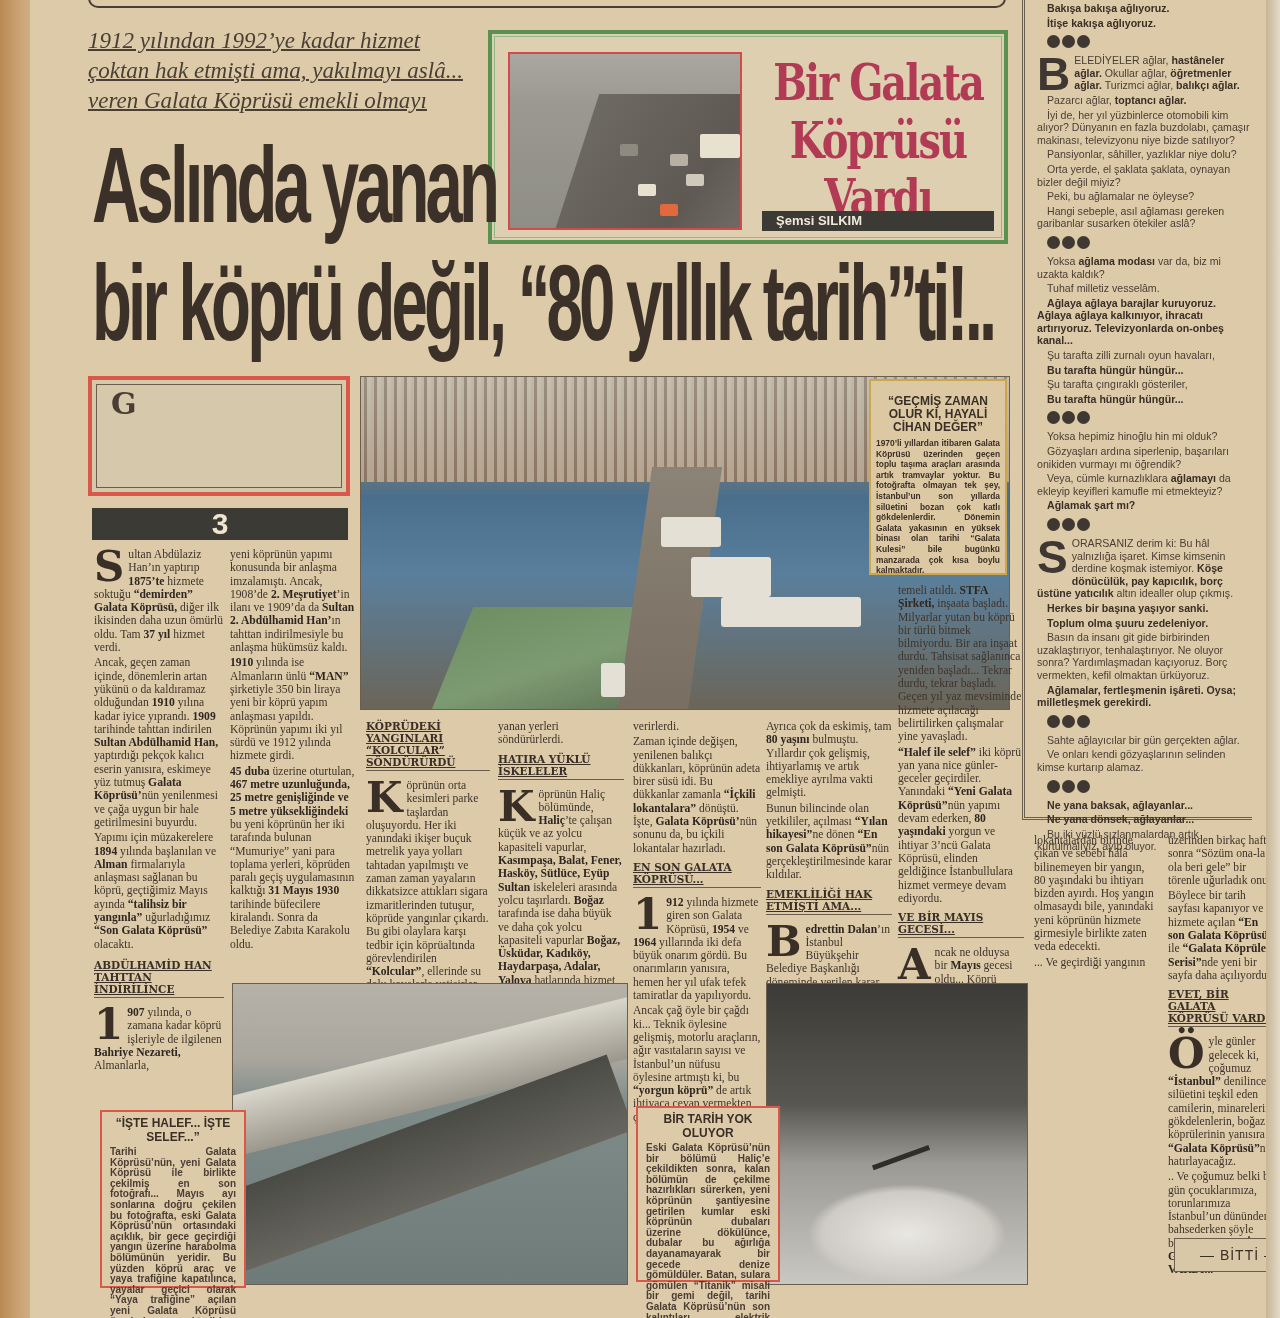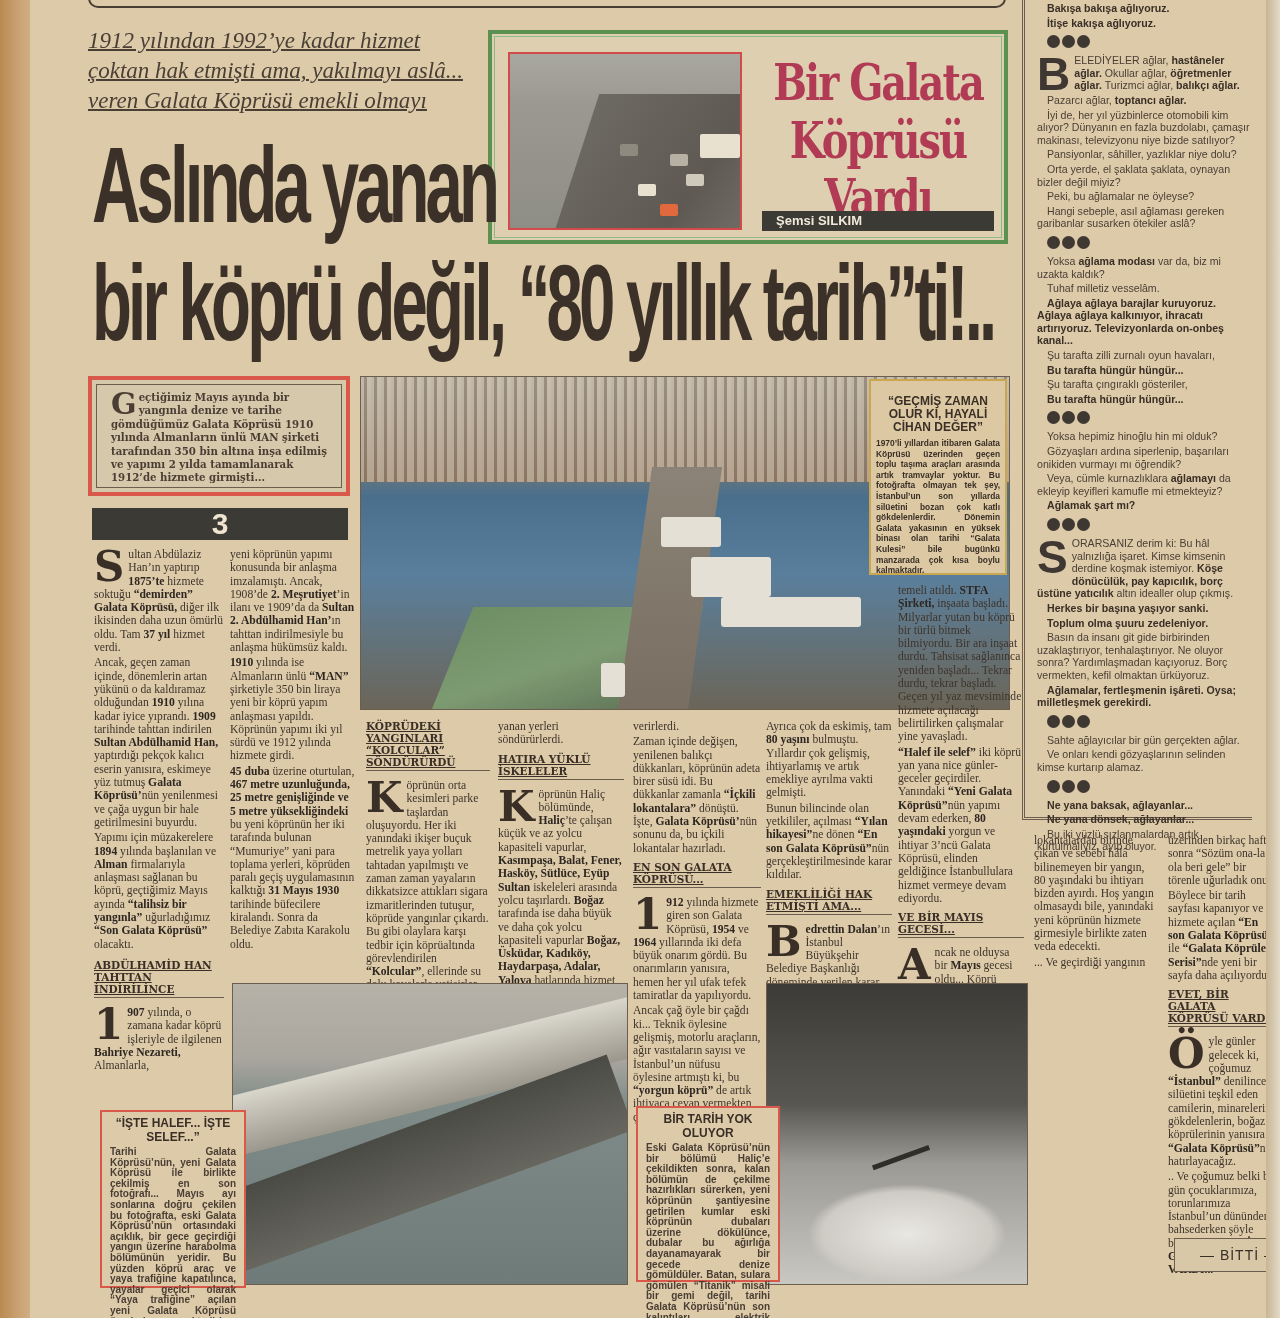--- a/index.html
+++ b/index.html
@@ -241,21 +241,20 @@
   </div>
   <div class="byline">Şemsi SILKIM</div>
 </div>
 
 <div class="headline abs h1">Aslında yanan</div>
 <div class="headline abs h2">bir köprü değil, “80 yıllık tarih”ti!..</div>
 
 <div class="spot abs">
   <div class="spot-inner">
     <span class="dropcap">G</span>
-    <span>eçtiğimiz Mayıs ayında bir yangınla denize ve tarihe gömdüğümüz Galata Köprüsü 1910 yılında Almanların ünlü MAN şirketi tarafından 350 bin altına inşa edilmiş ve yapımı 2 yılda tamamlanarak 1912’de hizmete girmişti...</span>
   </div>
 </div>
 <div class="num-bar abs">3</div>
 
 <div class="main-photo abs">
   <div class="city"></div>
   <div class="pier"></div>
   <div class="bridge"></div>
   <div class="ferry" style="left:300px;top:140px;width:60px;height:30px;"></div>
   <div class="ferry" style="left:330px;top:180px;width:80px;height:40px;"></div>

